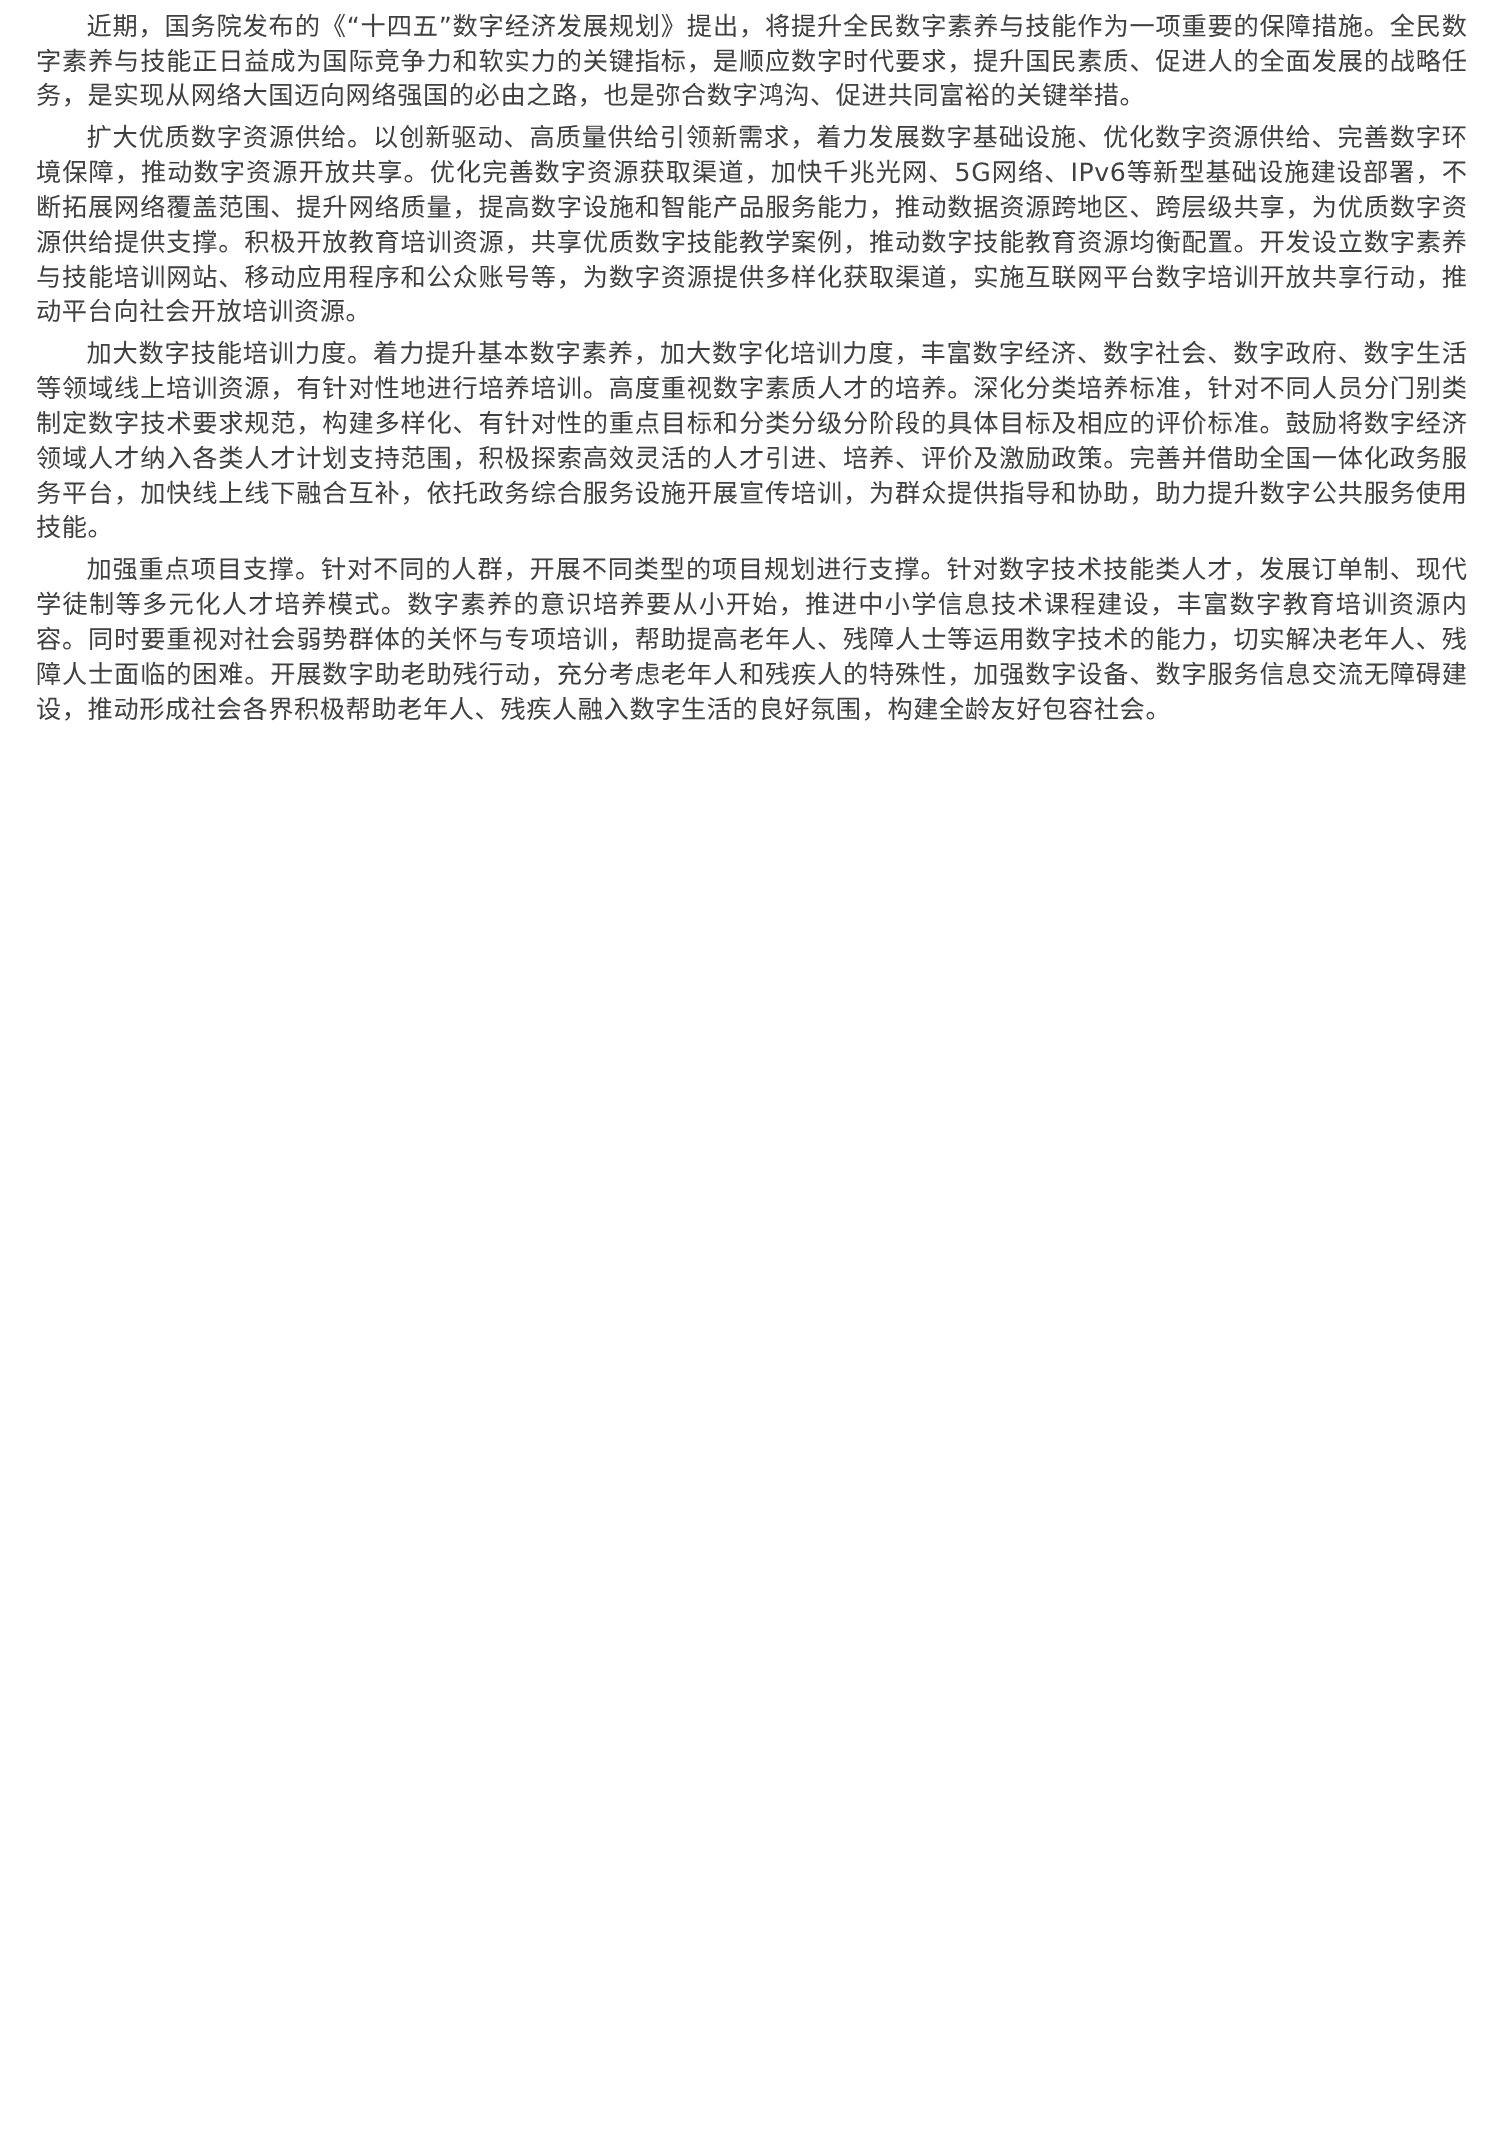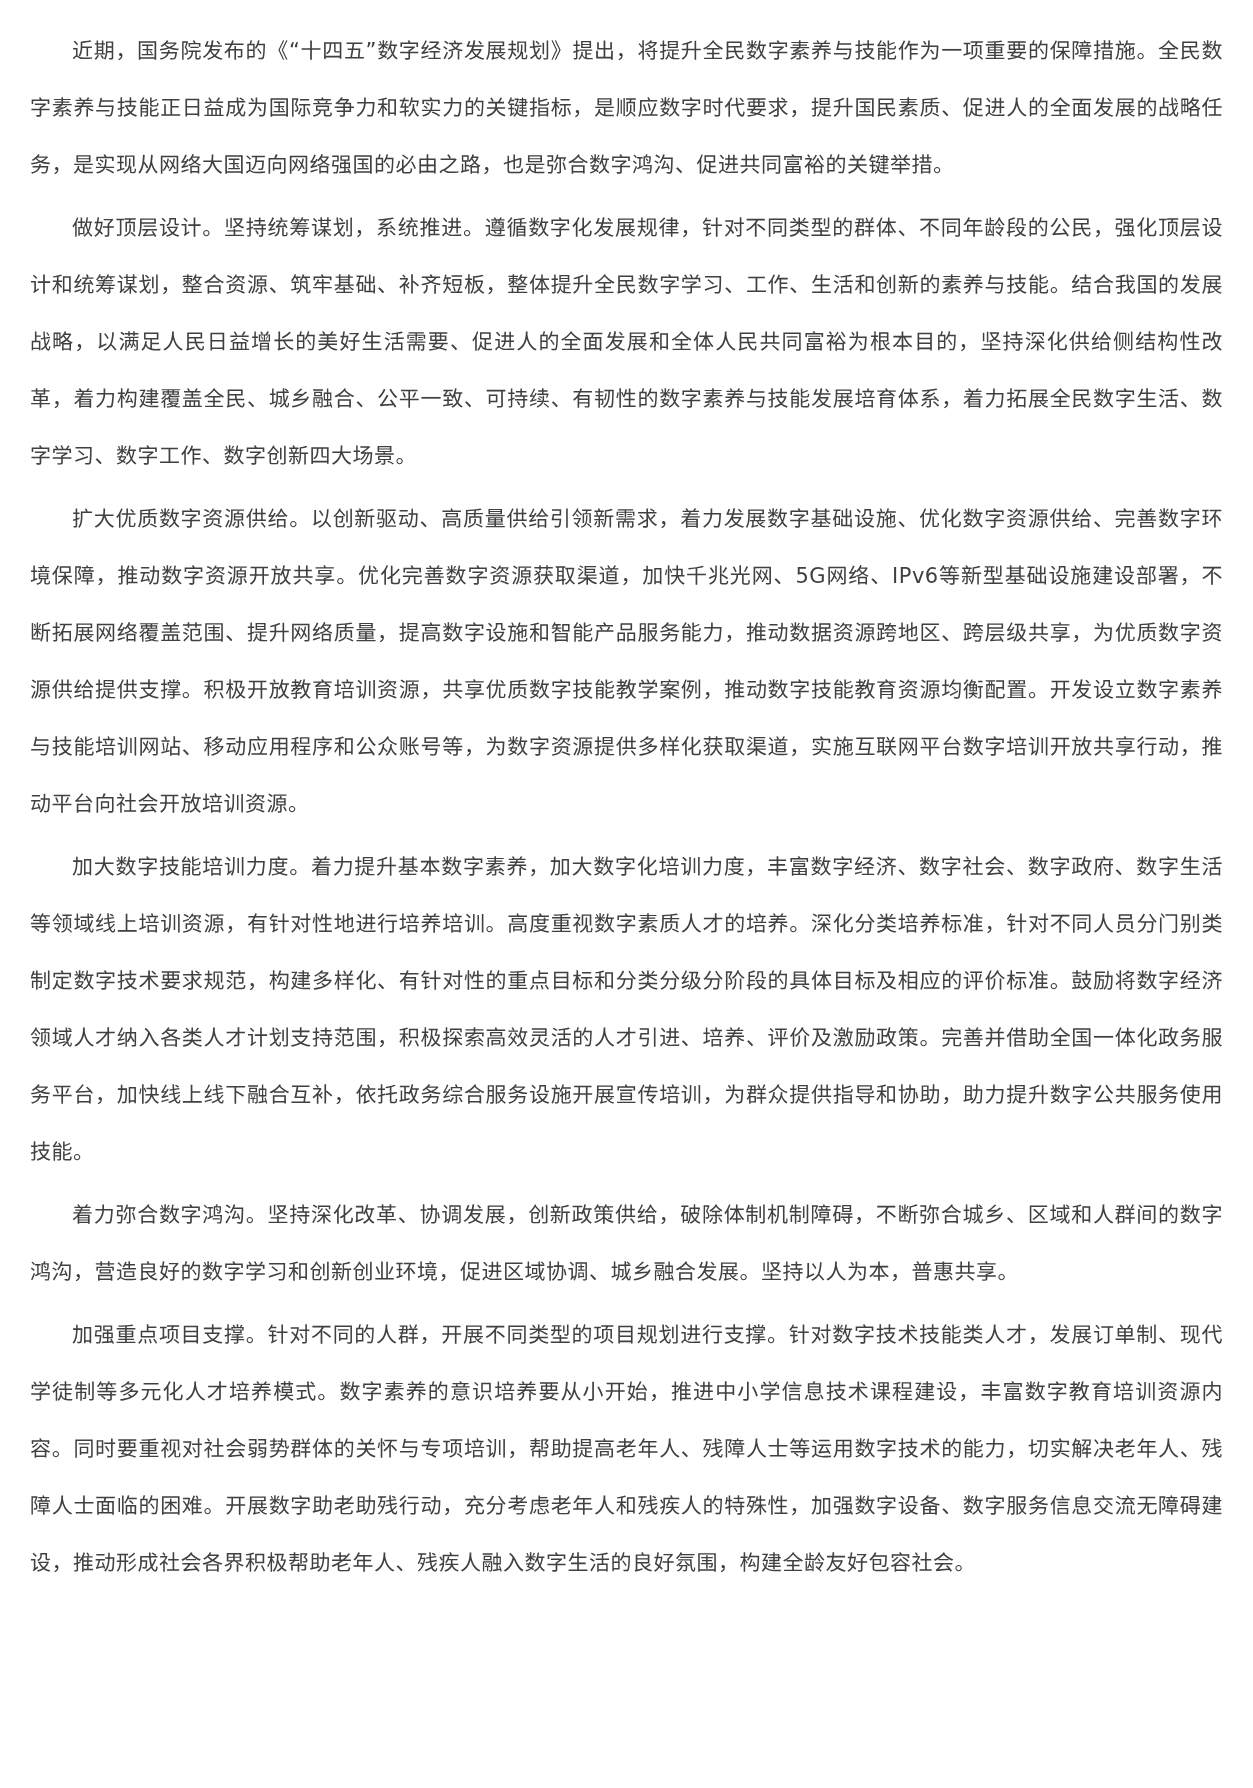--- a/index.html
+++ b/index.html
@@ -11,36 +11,34 @@
     width: 1253px;
     height: 1788px;
     box-sizing: border-box;
     overflow: hidden;
     font-family: "DejaVu Sans", "Liberation Sans", sans-serif;
   }
   .article {
     box-sizing: border-box;
     width: 100%;
     height: 100%;
-    padding: 23px 30px 0 30px;
+    padding: 8px 30px 0 30px;
     color: var(--text-color, #404040);
     font-size: 21px;
-    line-height: 57px;
+    line-height: 29px;
     text-align: justify;
     text-justify: inter-ideograph;
     letter-spacing: 0.5px;
   }
   .article p {
     margin: 0 0 6px 0;
     text-indent: 2em;
   }
 </style>
 </head>
 <body>
 
 <main class="article">
   <p>近期，国务院发布的《“十四五”数字经济发展规划》提出，将提升全民数字素养与技能作为一项重要的保障措施。全民数字素养与技能正日益成为国际竞争力和软实力的关键指标，是顺应数字时代要求，提升国民素质、促进人的全面发展的战略任务，是实现从网络大国迈向网络强国的必由之路，也是弥合数字鸿沟、促进共同富裕的关键举措。</p>
-  <p>做好顶层设计。坚持统筹谋划，系统推进。遵循数字化发展规律，针对不同类型的群体、不同年龄段的公民，强化顶层设计和统筹谋划，整合资源、筑牢基础、补齐短板，整体提升全民数字学习、工作、生活和创新的素养与技能。结合我国的发展战略，以满足人民日益增长的美好生活需要、促进人的全面发展和全体人民共同富裕为根本目的，坚持深化供给侧结构性改革，着力构建覆盖全民、城乡融合、公平一致、可持续、有韧性的数字素养与技能发展培育体系，着力拓展全民数字生活、数字学习、数字工作、数字创新四大场景。</p>
   <p>扩大优质数字资源供给。以创新驱动、高质量供给引领新需求，着力发展数字基础设施、优化数字资源供给、完善数字环境保障，推动数字资源开放共享。优化完善数字资源获取渠道，加快千兆光网、5G网络、IPv6等新型基础设施建设部署，不断拓展网络覆盖范围、提升网络质量，提高数字设施和智能产品服务能力，推动数据资源跨地区、跨层级共享，为优质数字资源供给提供支撑。积极开放教育培训资源，共享优质数字技能教学案例，推动数字技能教育资源均衡配置。开发设立数字素养与技能培训网站、移动应用程序和公众账号等，为数字资源提供多样化获取渠道，实施互联网平台数字培训开放共享行动，推动平台向社会开放培训资源。</p>
   <p>加大数字技能培训力度。着力提升基本数字素养，加大数字化培训力度，丰富数字经济、数字社会、数字政府、数字生活等领域线上培训资源，有针对性地进行培养培训。高度重视数字素质人才的培养。深化分类培养标准，针对不同人员分门别类制定数字技术要求规范，构建多样化、有针对性的重点目标和分类分级分阶段的具体目标及相应的评价标准。鼓励将数字经济领域人才纳入各类人才计划支持范围，积极探索高效灵活的人才引进、培养、评价及激励政策。完善并借助全国一体化政务服务平台，加快线上线下融合互补，依托政务综合服务设施开展宣传培训，为群众提供指导和协助，助力提升数字公共服务使用技能。</p>
-  <p>着力弥合数字鸿沟。坚持深化改革、协调发展，创新政策供给，破除体制机制障碍，不断弥合城乡、区域和人群间的数字鸿沟，营造良好的数字学习和创新创业环境，促进区域协调、城乡融合发展。坚持以人为本，普惠共享。</p>
   <p>加强重点项目支撑。针对不同的人群，开展不同类型的项目规划进行支撑。针对数字技术技能类人才，发展订单制、现代学徒制等多元化人才培养模式。数字素养的意识培养要从小开始，推进中小学信息技术课程建设，丰富数字教育培训资源内容。同时要重视对社会弱势群体的关怀与专项培训，帮助提高老年人、残障人士等运用数字技术的能力，切实解决老年人、残障人士面临的困难。开展数字助老助残行动，充分考虑老年人和残疾人的特殊性，加强数字设备、数字服务信息交流无障碍建设，推动形成社会各界积极帮助老年人、残疾人融入数字生活的良好氛围，构建全龄友好包容社会。</p>
 </main>
 
 </body></html>

